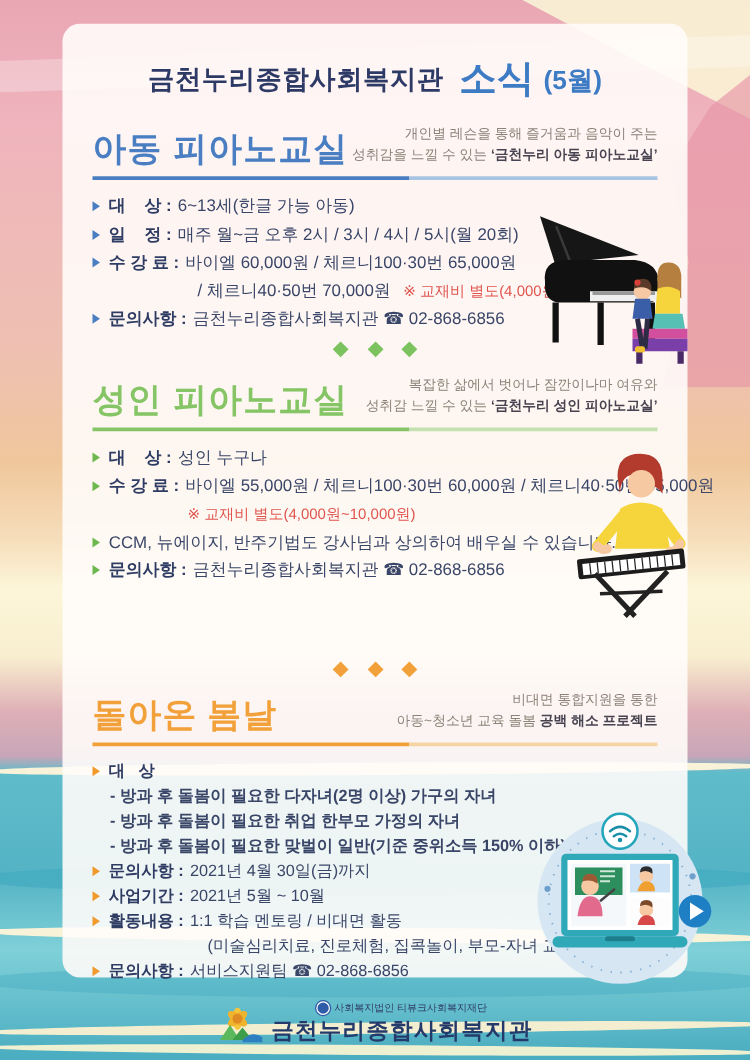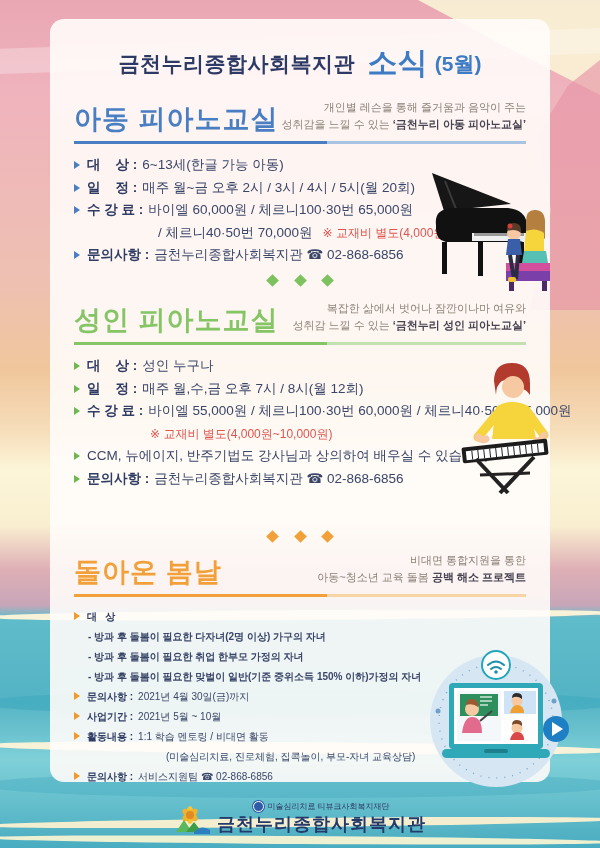--- a/index.html
+++ b/index.html
@@ -42,21 +42,21 @@
   .c-blue{color:#4a7ec2;} .c-green{color:#85c565;text-align:right;} .c-orange{color:#f2a13a;font-family:Liberation Serif, serif;}
   .sec-tag{text-align:right;font-size:11px;color:#8c8278;line-height:1.55;padding-bottom:2px;}
   .sec-tag b{color:#46424f;}
   .rule{height:3px;margin:6px 0 10px 0;}
   .rule-blue{background:linear-gradient(90deg,#4a7ec2 0 56%,#a8c4e2 56% 100%);}
   .rule-green{background:linear-gradient(90deg,#85c565 0 56%,#c2e0b0 56% 100%);}
   .rule-orange{background:linear-gradient(90deg,#f2a13a 0 56%,#f7d4a4 56% 100%);}
 
   ul.rows{list-style:none;margin:0;padding:0;font-size:13.5px;color:#3a4668;}
   ul.rows li{line-height:22.5px;white-space:nowrap;}
-  .sec3 ul.rows li{line-height:20px;font-size:10px;}
+  .sec3 ul.rows li{line-height:20px;font-size:13px;}
   .tri{display:inline-block;width:0;height:0;border-left:6px solid #4a7ec2;
     border-top:4px solid transparent;border-bottom:4px solid transparent;margin-right:7px;}
   .tri-green{border-left-color:#6cb84e;}
   .tri-orange{border-left-color:#f09a2e;}
   .lbl{font-weight:bold;color:#2f3c63;white-space:pre;margin-right:5px;}
   .txt{color:#3a4668;margin-top:39px;}
   .cont{padding-left:84px;}
   .cont2{padding-left:76px;}
   .cont3{padding-left:92px;}
   .subdash{padding-left:14px;font-weight:bold;}
@@ -154,21 +154,20 @@
       <div class="sec-head">
         <h2 class="sec-title c-green">성인 피아노교실</h2>
         <div class="sec-tag">
           <div><span>복잡한 삶에서 벗어나 잠깐이나마 여유와</span></div>
           <div><span>성취감 느낄 수 있는 </span><b>‘금천누리 성인 피아노교실’</b></div>
         </div>
       </div>
       <div class="rule rule-green"></div>
       <ul class="rows">
         <li><span class="tri tri-green"></span><span class="lbl">대    상 :</span><span class="txt">성인 누구나</span></li>
-        <li><span class="tri tri-green"></span><span class="lbl">일    정 :</span><span class="txt">매주 월,수,금 오후 7시 / 8시(월 12회)</span></li>
         <li><span class="tri tri-green"></span><span class="lbl">수 강 료 :</span><span class="txt">바이엘 55,000원 / 체르니100·30번 60,000원 / 체르니40·50번 65,000원</span></li>
         <li class="cont2"><span class="noteline">※ 교재비 별도(4,000원~10,000원)</span></li>
         <li><span class="tri tri-green"></span><span class="txt">CCM, 뉴에이지, 반주기법도 강사님과 상의하여 배우실 수 있습니다.</span></li>
         <li><span class="tri tri-green"></span><span class="lbl">문의사항 :</span><span class="txt">금천누리종합사회복지관 ☎ 02-868-6856</span></li>
       </ul>
     </section>
 
     <svg class="illust illust-keys" width="100" height="142" viewBox="0 0 100 142">
       <path d="M38 26 Q38 8 56 8 Q74 8 74 28 L74 40 Q70 34 66 34 Q60 20 46 26 Q40 30 40 40 Z" fill="#b23b2e"></path>
       <circle cx="57" cy="32" r="11" fill="#f7c9a2"></circle>
@@ -252,18 +251,18 @@
         <ellipse rx="4" ry="9" transform="rotate(-55)" fill="#f0b32e"></ellipse>
         <circle r="4" fill="#e08a24"></circle>
       </g>
       <path d="M2 28 L10 16 L18 28 Z" fill="#5cb85c"></path>
       <path d="M12 28 L20 18 L28 28 Z" fill="#3d9e4a"></path>
       <path d="M20 28 Q28 20 36 26 L36 30 L20 30 Z" fill="#2e7fc0"></path>
     </svg>
     <div class="foot-text">
       <div class="foot-small">
         <span class="emblem"></span>
-        <span>미술심리치료 티뷰크사회복지재단</span>
+        <span>사회복지법인 티뷰크사회복지재단</span>
       </div>
       <div class="foot-org">금천누리종합사회복지관</div>
     </div>
   </div>
 </div>
 
 </body></html>

